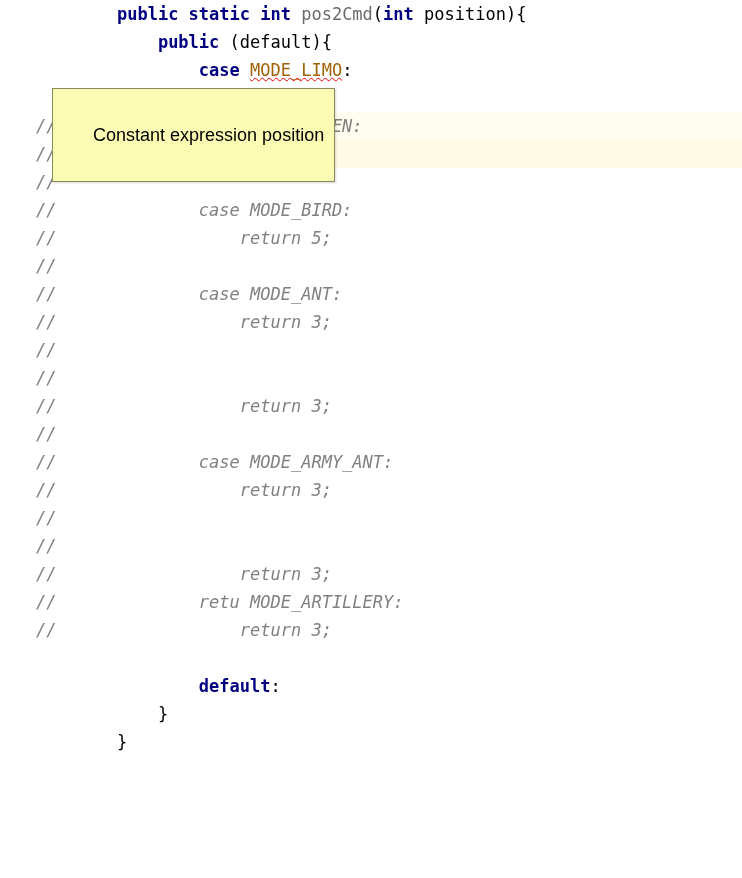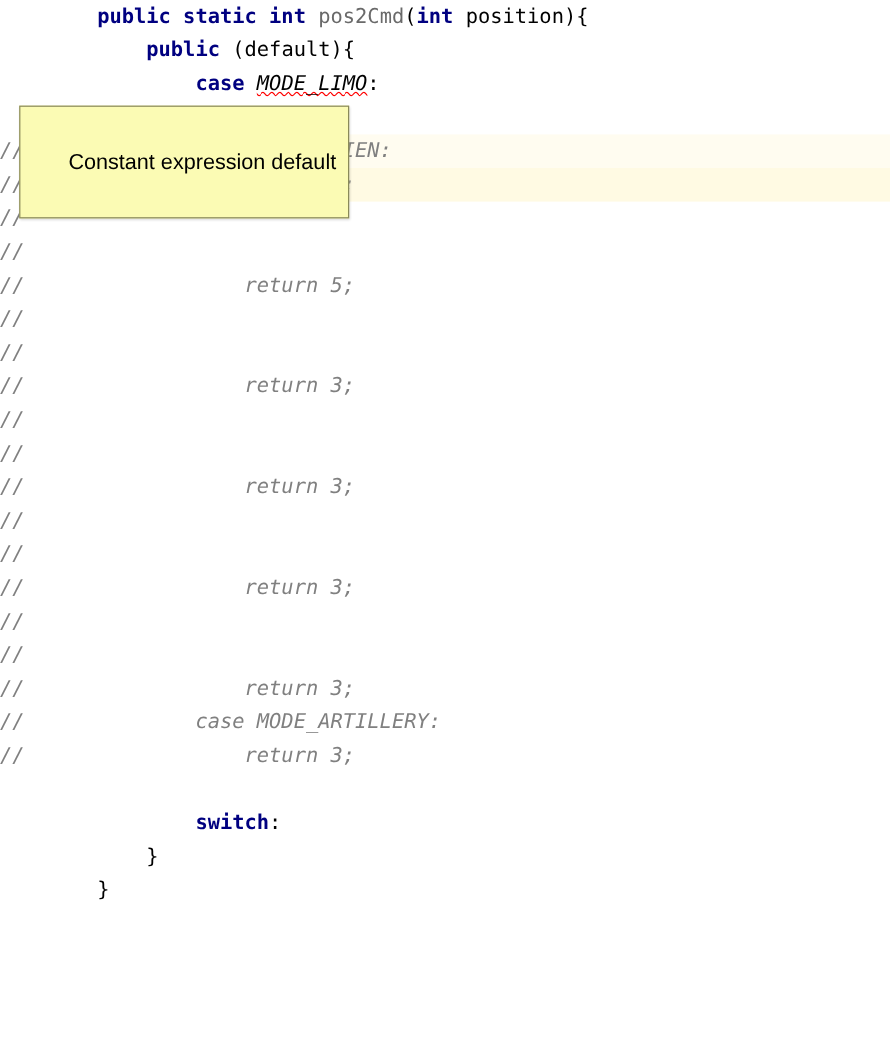--- a/index.html
+++ b/index.html
@@ -12,20 +12,21 @@
       font-size: 17px;
       background: #ffffff;
       width: 742px;
       height: 878px;
       position: relative;
       overflow: hidden;
     }
     .editor {
       position: relative;
       padding-left: 40px;
+      margin-left: 36px;
     }
     .line {
       height: 28px;
       line-height: 28px;
       white-space: pre;
       position: relative;
     }
     .line.highlighted {
       background: #fffae3;
     }
@@ -33,21 +34,21 @@
       background: #fffcf0;
     }
     .comment-marker {
       position: absolute;
       left: -40px;
       color: #808080;
       font-style: italic;
     }
     .kw { color: #000080; font-weight: bold; }
     .method { color: #6a6a6a; }
-    .constant { color: #000000; font-style: italic; }
+    .constant { color: #a16207; }
     .number { color: #0000ff; }
     .commented { color: #808080; font-style: italic; }
     .semi { color: #000000; }
     .error-underline {
       text-decoration: underline wavy #ff0000;
       text-decoration-thickness: 1px;
     }
     .tooltip {
       position: absolute;
       background: #fbfbb4;
@@ -88,68 +89,68 @@
 <div class="editor">
 
   <div class="line">    <span class="kw">public static int </span><span class="method">pos2Cmd</span><span>(</span><span class="kw">int </span><span>position</span><span>){</span></div>
 
   <div class="line">        <span class="kw">public </span><span>(default){</span></div>
 
   <div class="line">            <span class="kw">case </span><span class="constant error-underline">MODE_LIMO</span><span>:</span></div>
 
   <div class="line" style="position:relative;">
     <div class="tooltip" style="left:-24px; top:4px;">
-      <span>Constant expression default</span>
+      <span>Constant expression position</span>
     </div>
   </div>
 
   <div class="line highlighted-sub"><span class="comment-marker">//</span><span class="bulb"><svg viewBox="0 0 16 18">
           <ellipse cx="8" cy="7" rx="5" ry="5.5" fill="#ffd54f" stroke="#c9a227" stroke-width="0.8"></ellipse>
           <rect x="5.5" y="12" width="5" height="3.5" fill="#b0b0b0" stroke="#808080" stroke-width="0.5"></rect>
           <path d="M6 13.5 h4 M6 14.8 h4" stroke="#808080" stroke-width="0.7"></path>
         </svg></span>            <span class="commented">case MODE_ALIEN:</span></div>
 
   <div class="line highlighted"><span class="comment-marker">//</span>                <span class="commented">retu</span><span class="caret"></span><span class="commented">rn 2;</span></div>
 
   <div class="line"><span class="comment-marker">//</span></div>
 
-  <div class="line"><span class="comment-marker">//</span>            </div>
+  <div class="line"><span class="comment-marker">//</span>            <span class="commented">case MODE_BIRD:</span></div>
 
   <div class="line"><span class="comment-marker">//</span>                <span class="commented">return 5;</span></div>
 
   <div class="line"><span class="comment-marker">//</span></div>
 
-  <div class="line"><span class="comment-marker">//</span>            </div>
+  <div class="line"><span class="comment-marker">//</span>            <span class="commented">case MODE_ANT:</span></div>
 
   <div class="line"><span class="comment-marker">//</span>                <span class="commented">return 3;</span></div>
 
   <div class="line"><span class="comment-marker">//</span></div>
 
   <div class="line"><span class="comment-marker">//</span>            </div>
 
   <div class="line"><span class="comment-marker">//</span>                <span class="commented">return 3;</span></div>
 
   <div class="line"><span class="comment-marker">//</span></div>
 
-  <div class="line"><span class="comment-marker">//</span>            </div>
+  <div class="line"><span class="comment-marker">//</span>            <span class="commented">case MODE_ARMY_ANT:</span></div>
 
   <div class="line"><span class="comment-marker">//</span>                <span class="commented">return 3;</span></div>
 
   <div class="line"><span class="comment-marker">//</span></div>
 
   <div class="line"><span class="comment-marker">//</span>            </div>
 
   <div class="line"><span class="comment-marker">//</span>                <span class="commented">return 3;</span></div>
 
-  <div class="line"><span class="comment-marker">//</span>            <span class="commented">case MODE_ARTILLERY:</span></div>
+  <div class="line"><span class="comment-marker">//</span>            <span class="commented">retu MODE_ARTILLERY:</span></div>
 
   <div class="line"><span class="comment-marker">//</span>                <span class="commented">return 3;</span></div>
 
   <div class="line"></div>
 
-  <div class="line">            <span class="kw">switch</span><span>:</span></div>
+  <div class="line">            <span class="kw">default</span><span>:</span></div>
 
 
   <div class="line">        <span>}</span></div>
 
   <div class="line">    <span>}</span></div>
 
 </div>
 
 </body></html>

